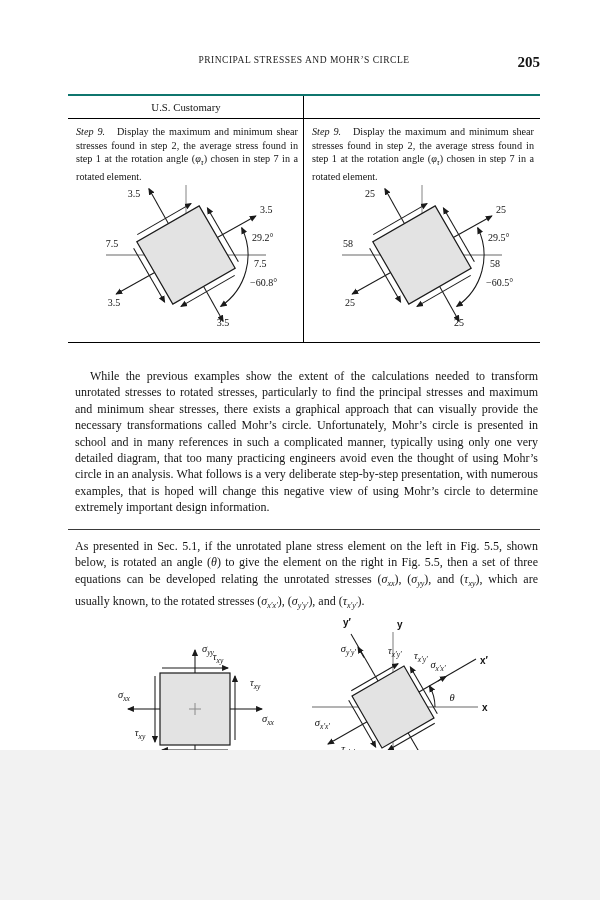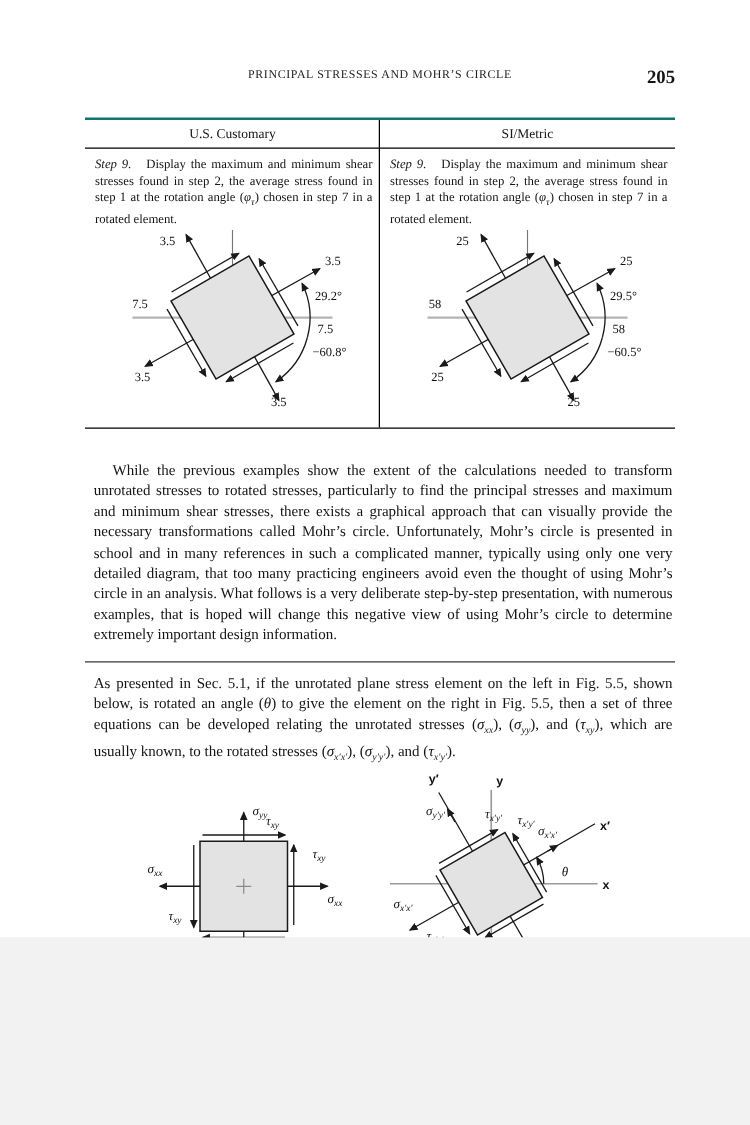--- a/index.html
+++ b/index.html
@@ -81,21 +81,20 @@
 
   <div class="running-head">
     <span class="running-title">PRINCIPAL STRESSES AND MOHR’S CIRCLE</span>
     <span class="pageno">205</span>
   </div>
 
   <div class="steps-table">
     <div class="vdivider"></div>
     <div class="thead">
       <div class="th">U.S. Customary</div>
-      <div class="th">SI/Metric</div>
     </div>
     <div class="tbody">
 
       <div class="cell">
         <p class="step-par"><i>Step 9.</i>&nbsp;&nbsp; Display the maximum and minimum shear stresses found in step 2, the average stress found in step 1 at the rotation angle (<i>φ</i><sub><i>τ</i></sub>) chosen in step 7 in a rotated element.</p>
         <svg class="elem" width="236" height="152" viewBox="0 0 236 152">
           <line class="gline" x1="38" y1="72" x2="198" y2="72"></line>
           <line class="vline" x1="118" y1="2" x2="118" y2="114"></line>
           <g class="sline">
             <line x1="118" y1="72" x2="187.8" y2="33" marker-end="url(#ah)"></line>

